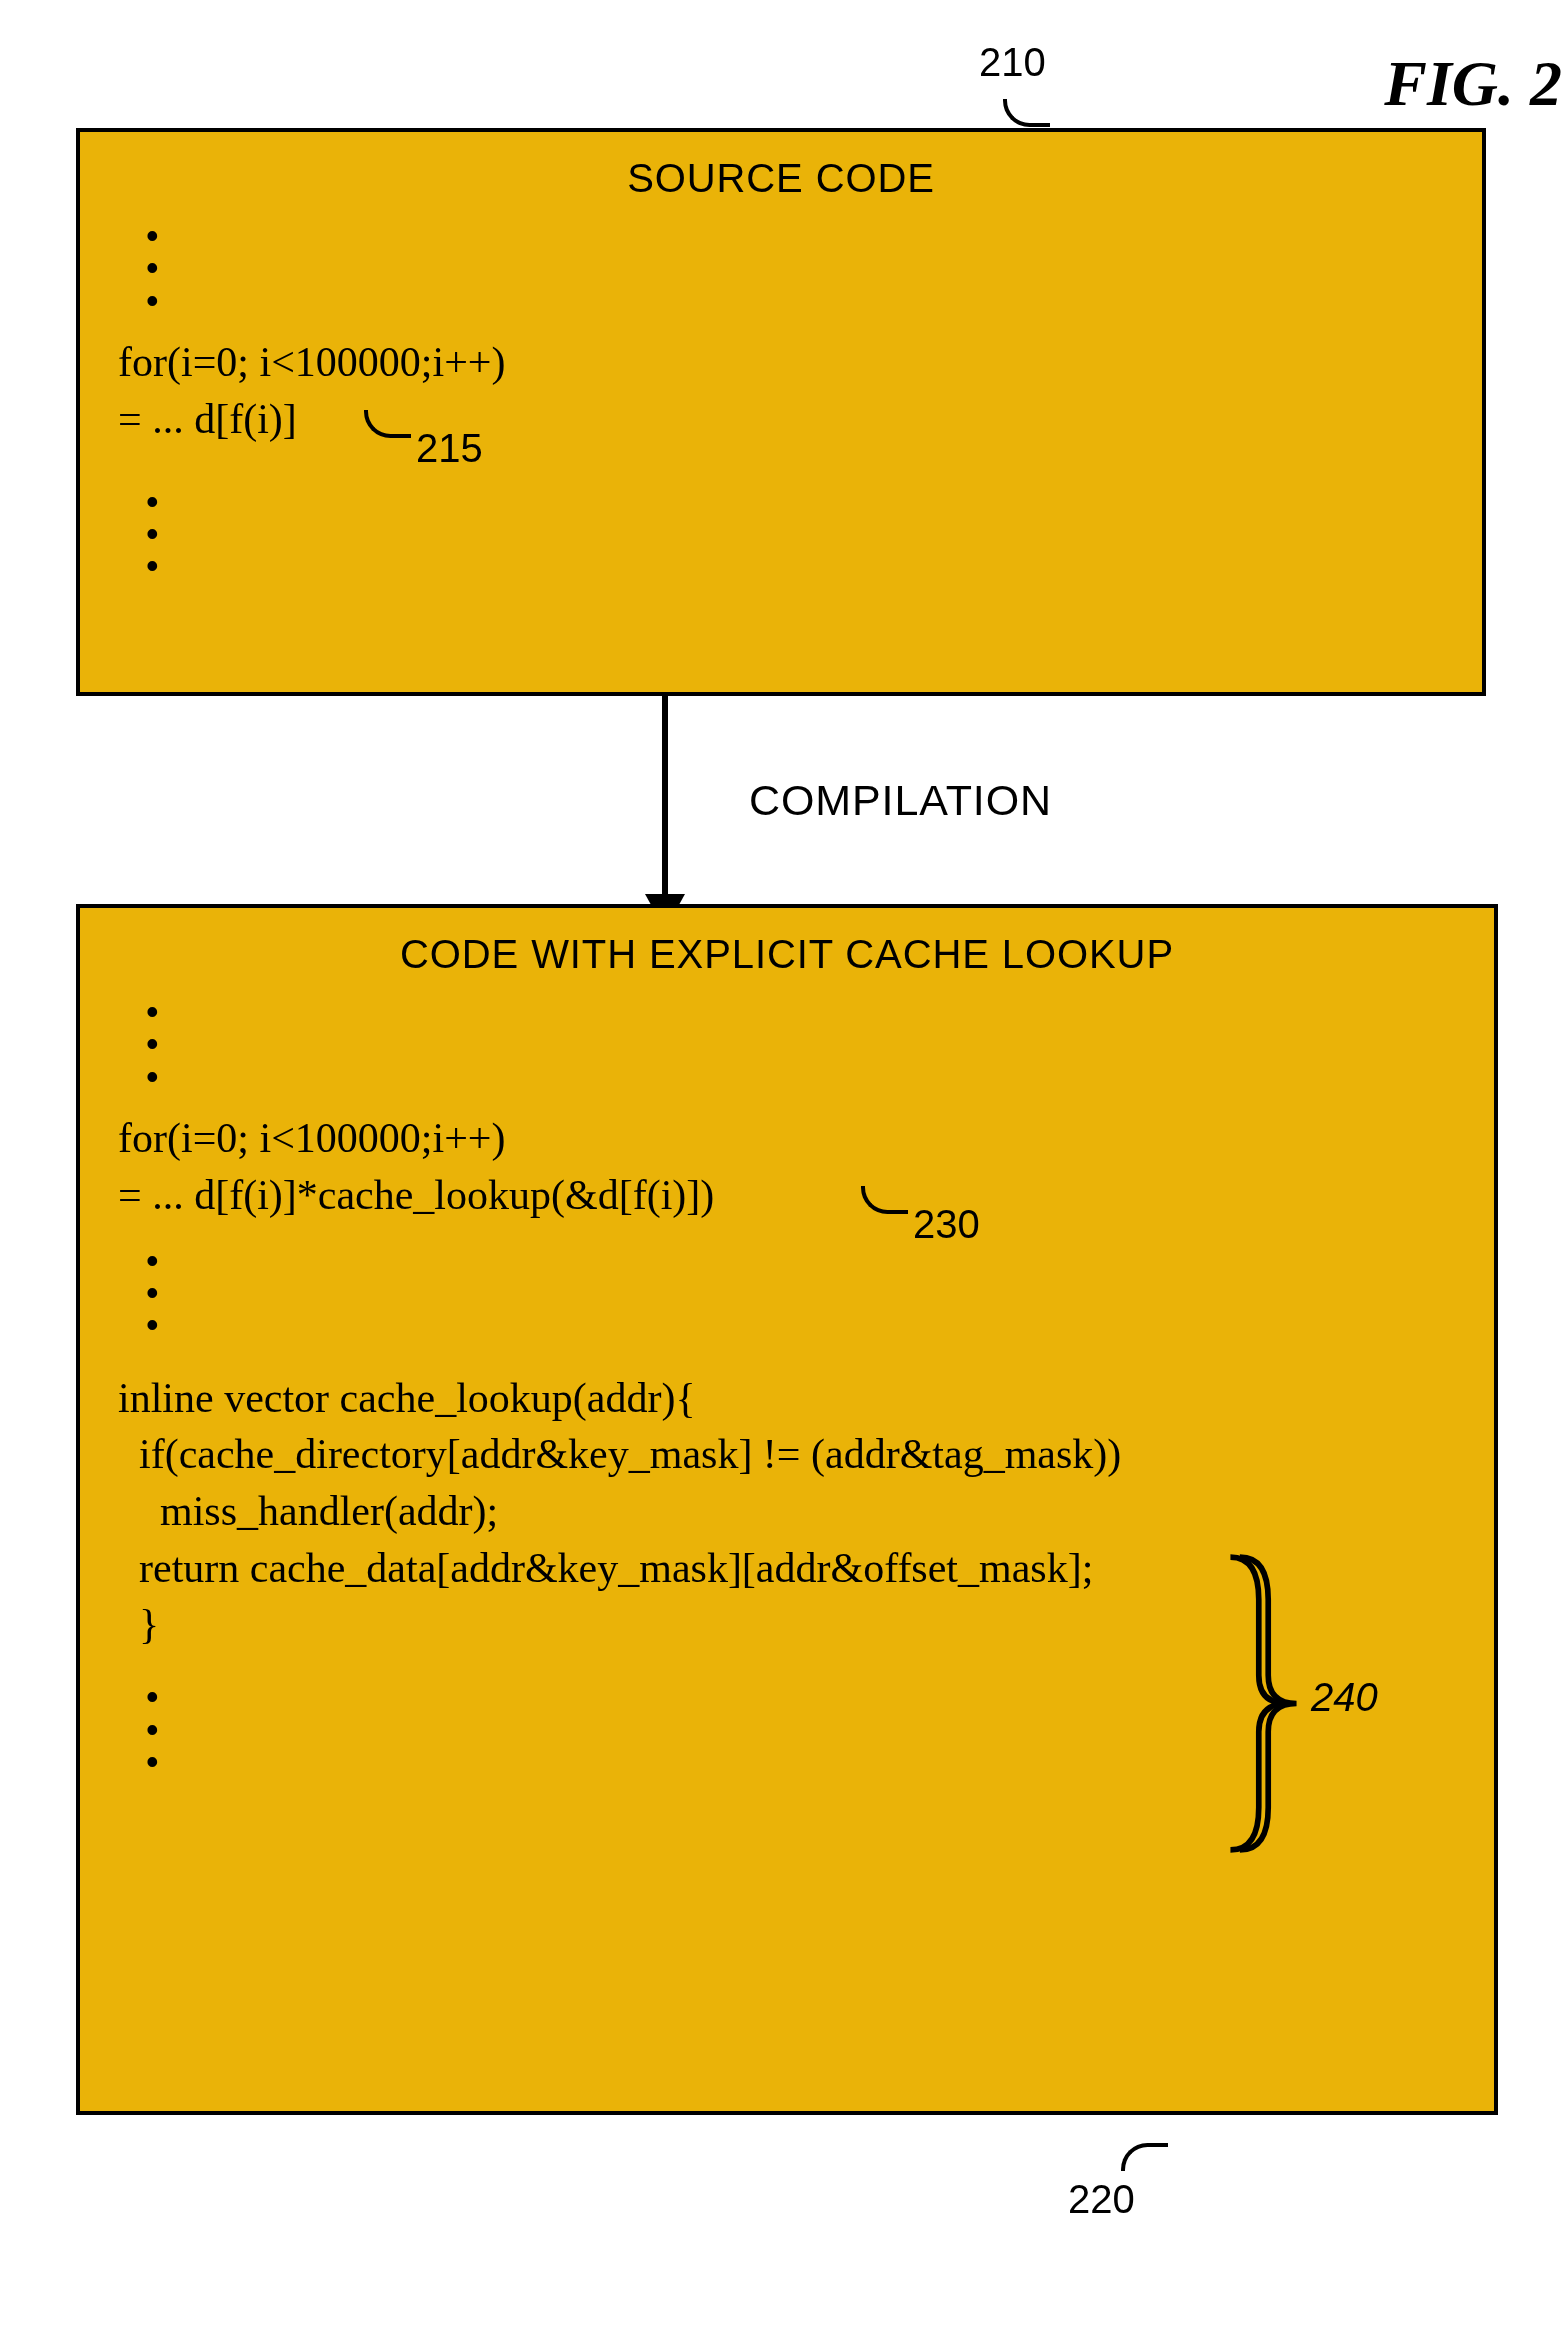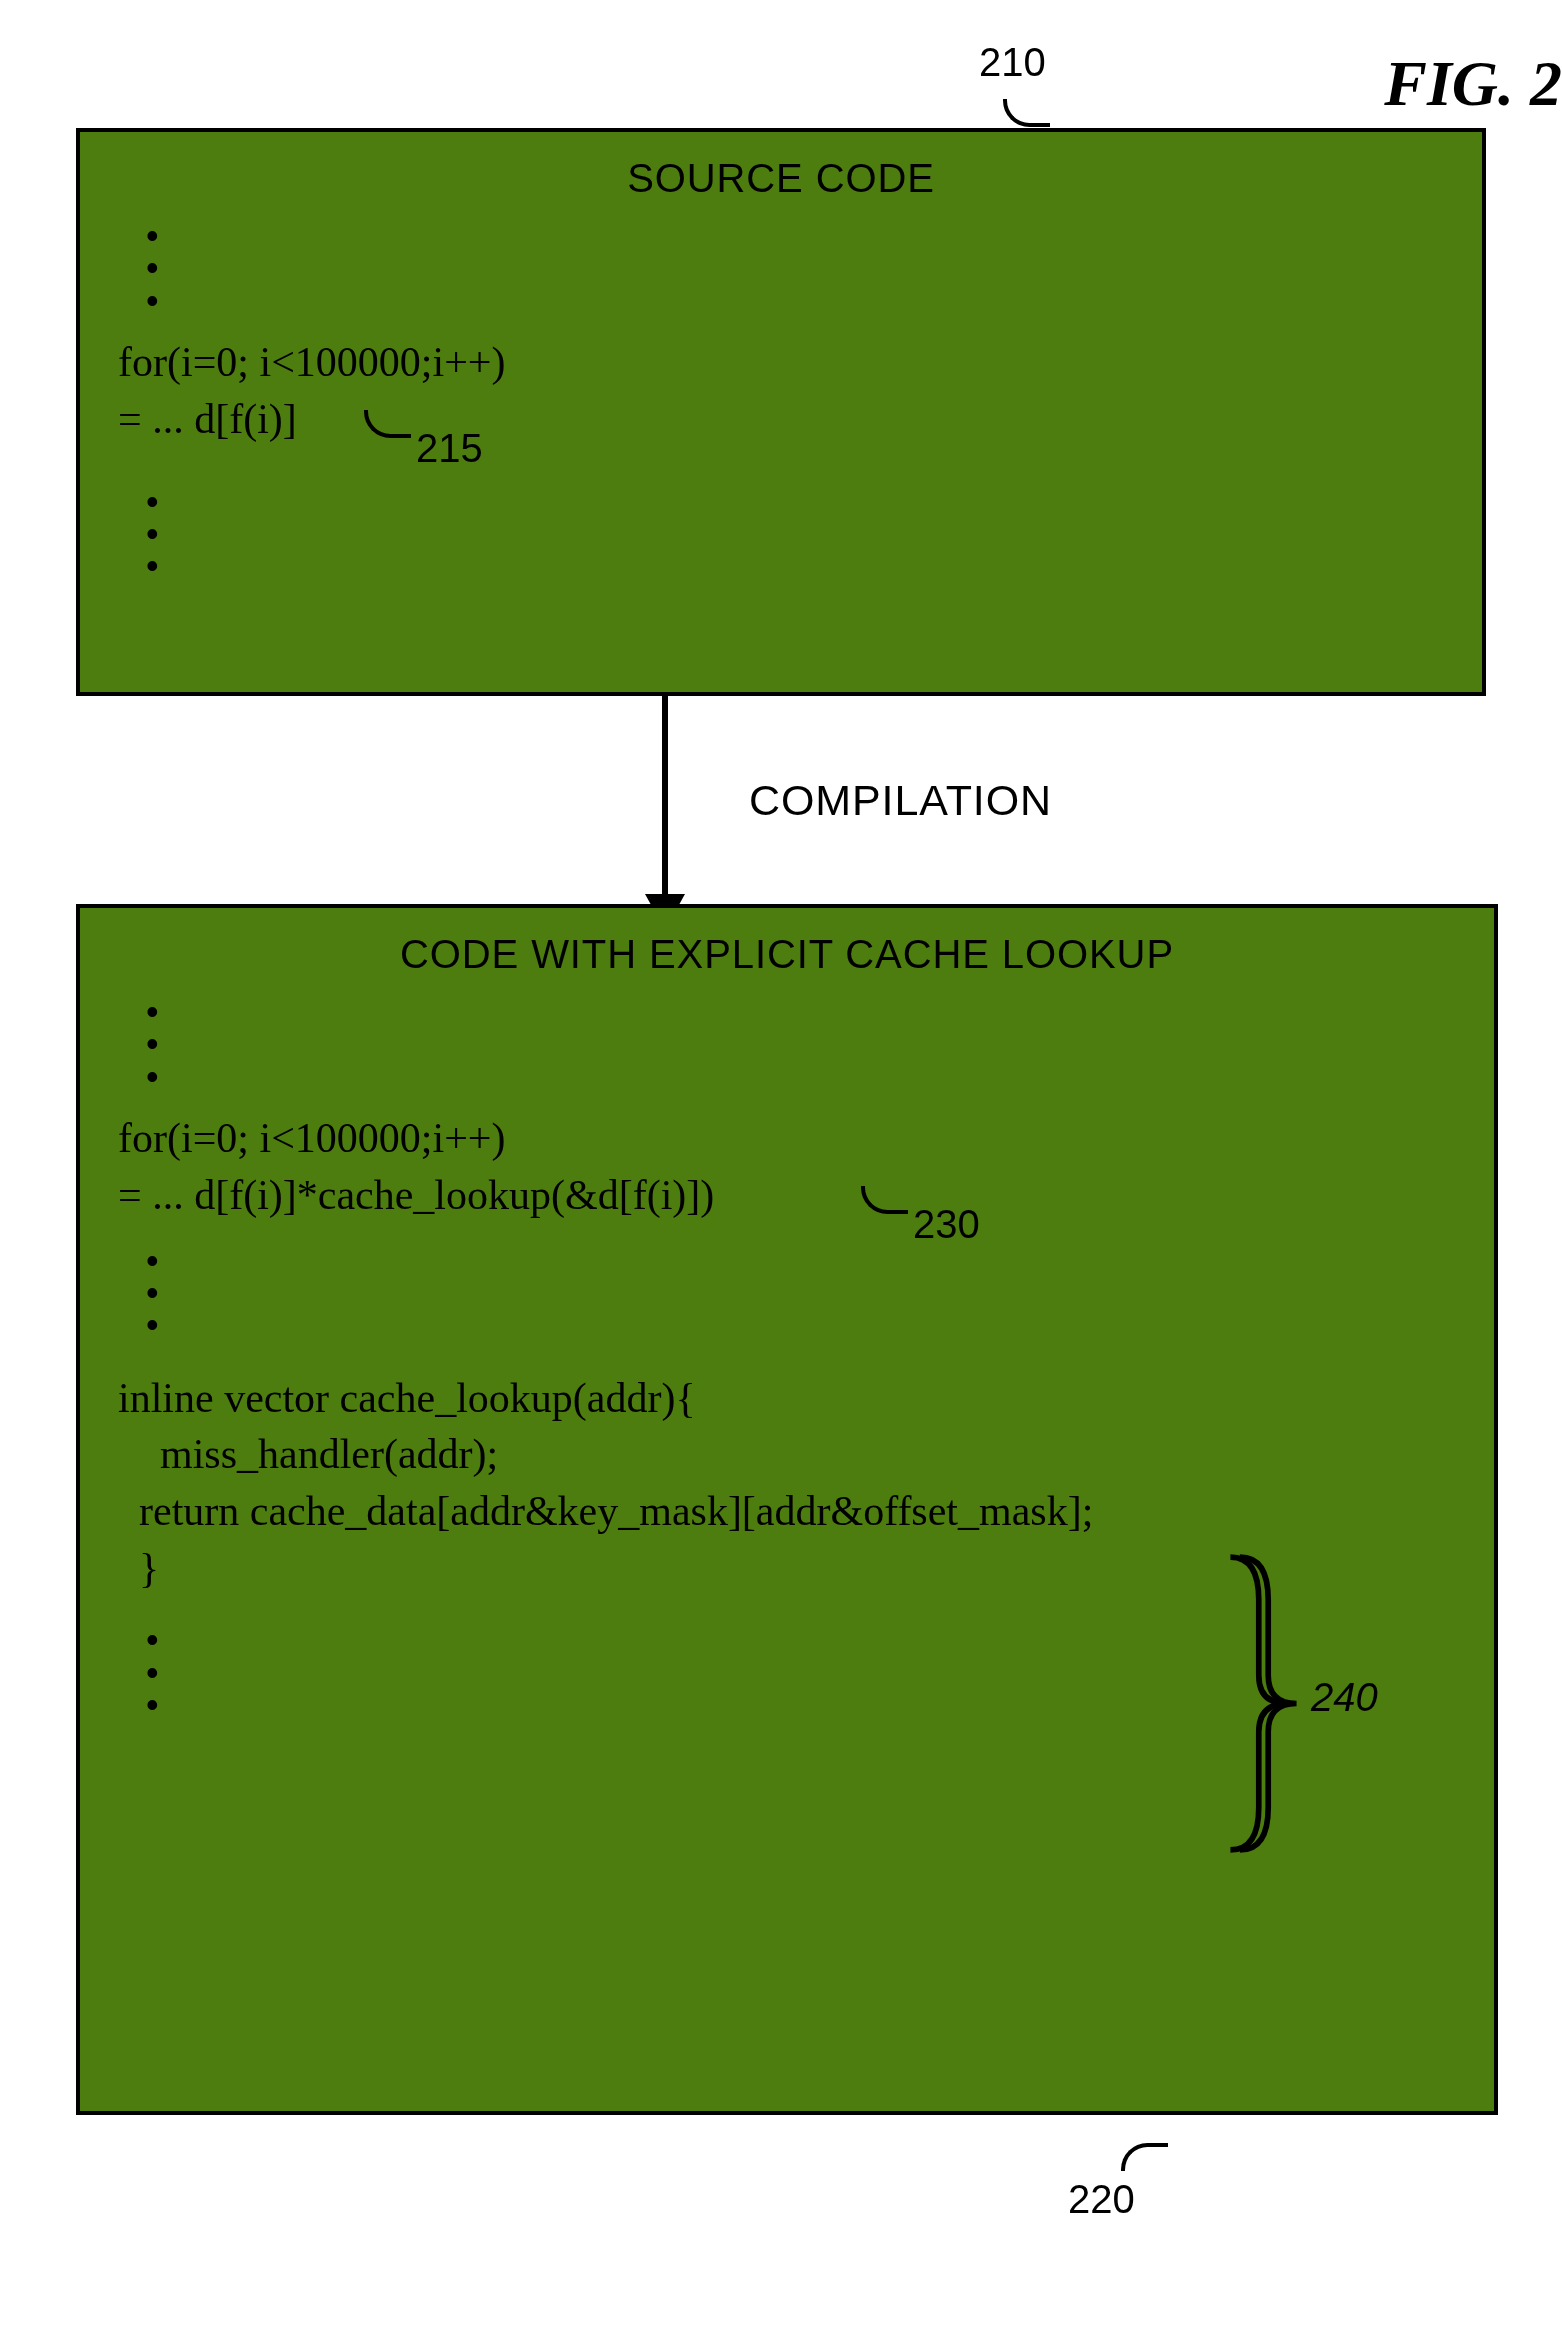--- a/index.html
+++ b/index.html
@@ -22,21 +22,21 @@
     width: 100%;
     text-align: right;
     font-family: "Times New Roman", Times, serif;
     font-style: italic;
     font-weight: bold;
     font-size: 64px;
   }
   .box {
     position: absolute;
     border: 4.7px solid #000;
-    background: #4d7c0f;
+    background: #eab308;
   }
   .box-title {
     text-align: center;
     font-size: 40px;
     letter-spacing: 0.9px;
     margin-top: 24px;
     margin-bottom: 19px;
   }
   .box-body {
     padding: 0 38px 19px 38px;
@@ -138,20 +138,21 @@
         <span class="codeblock">= ... d[f(i)]*cache_lookup(&amp;d[f(i)])</span>
         <span class="inline-hook" style="left:743px; top:19px;">
           <span class="callout-hook" style="position:absolute; top:0; left:0;"></span>
           <span class="ref-label" style="top:11.4px; left:52px;">230</span>
         </span>
       </div>
       <div style="height:21px;"></div>
       <div class="dots">•<br>•<br>•</div>
       <div style="height:28px;"></div>
       <div class="codeblock">inline vector cache_lookup(addr){</div>
+      <div class="codeblock">  if(cache_directory[addr&amp;key_mask] != (addr&amp;tag_mask))</div>
       <div class="codeblock">    miss_handler(addr);</div>
       <div class="codeblock">  return cache_data[addr&amp;key_mask][addr&amp;offset_mask];</div>
       <div class="codeblock">  }</div>
       <div style="height:28px;"></div>
       <div class="dots">•<br>•<br>•</div>
     </div>
   </div>
 
   <svg class="brace" style="top:1552px; left:1221px;" width="85" height="303" viewBox="0 0 90 320">
     <path d="M 10 5

